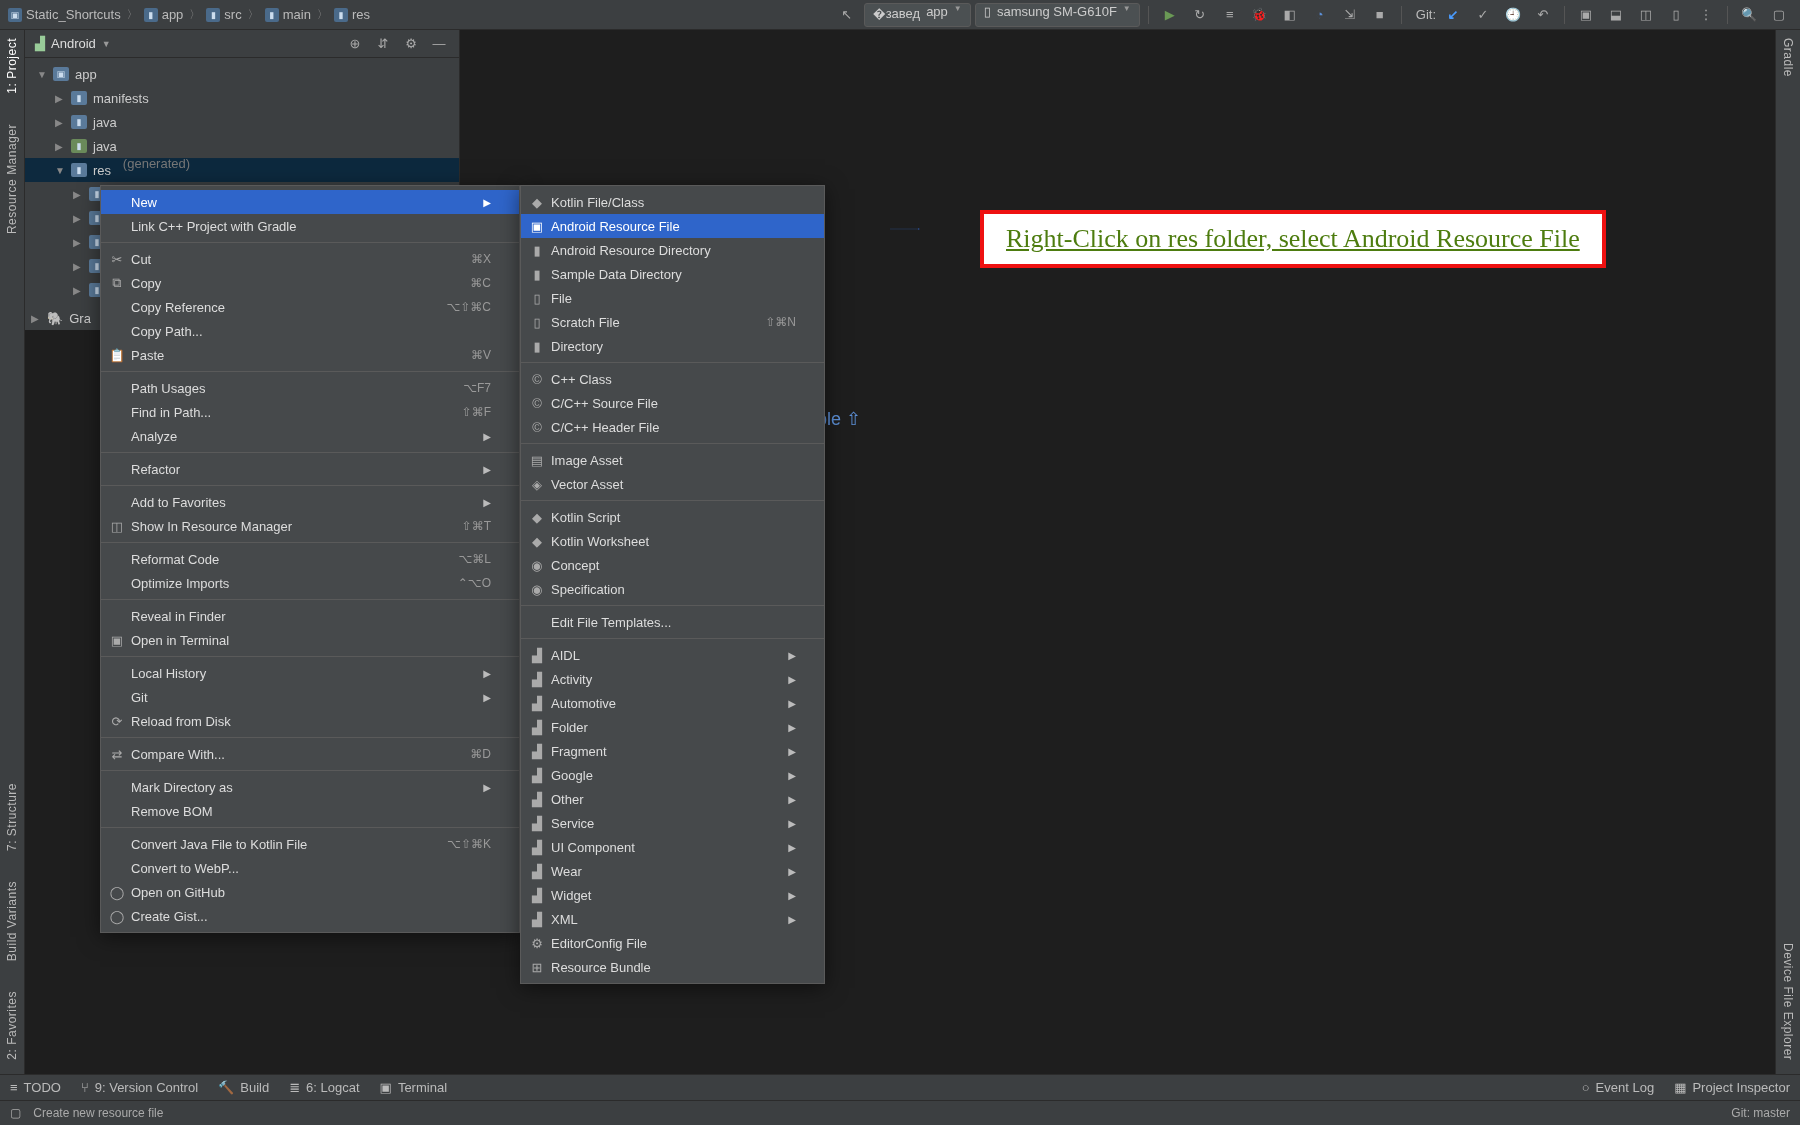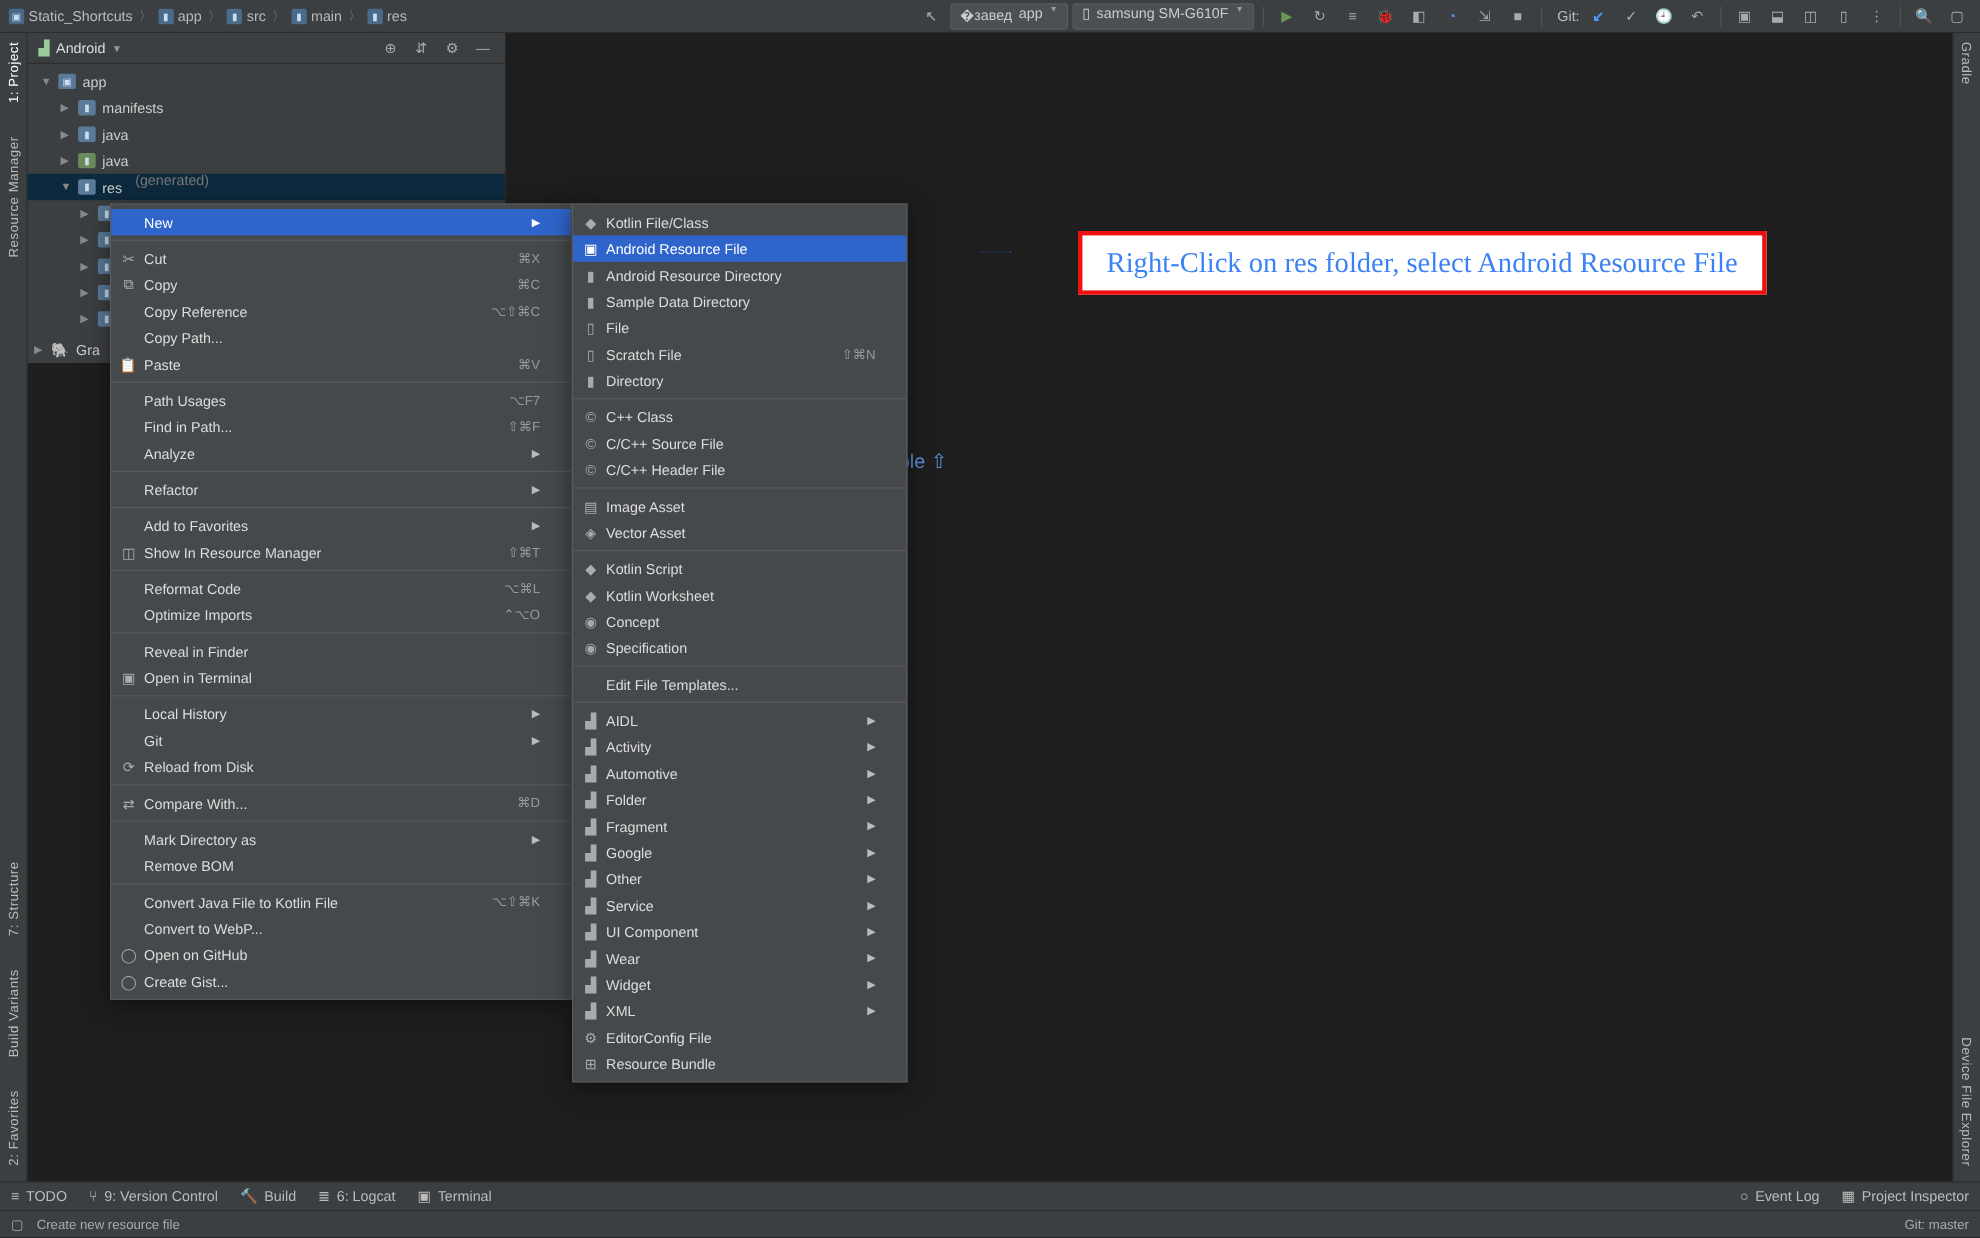--- a/index.html
+++ b/index.html
@@ -61,21 +61,21 @@
   .ctx-item .sc { margin-left: auto; color: #999; font-size: 12px; padding-left: 30px;}
   .ctx-item .sub { margin-left: auto; color: #bbb; font-size: 10px; padding-left: 30px;}
   .ctx-sep { height: 1px; background: #5a5a5a; margin: 4px 0; }
   .ctx-item.hi { background: #2f65ca; color: #fff; }
   .ctx-item.hi .sc, .ctx-item.hi .sub, .ctx-item.hi .ico { color: #fff; }
   
   #ctx1 { left: 100px; top: 185px; width: 420px; text-align: right; }
   #ctx2 { left: 520px; top: 185px; width: 305px; }
   
   
-  .callout { position: absolute; left: 980px; top: 210px; background: #fff; color: #3b82f6; border: 4px solid #e11; padding: 10px 22px; font-family: "Times New Roman", serif; font-size: 26px; white-space:nowrap;}
+  .callout { position: absolute; left: 980px; top: 210px; background: #fff; color: #4d7c0f; border: 4px solid #e11; padding: 10px 22px; font-family: "Times New Roman", serif; font-size: 26px; white-space:nowrap;text-decoration:underline;}
   .callout-arrow { position:absolute; left: 830px; top: 228px; width: 150px; height: 2px; }
   
   
   .tool-strip { position: absolute; left: 0; right: 0; bottom: 25px; height: 26px; background: #3c3f41; border-top: 1px solid #2b2b2b; display:flex; align-items:center; padding: 0 10px; gap: 20px; }
   .tool-strip .titem { color:#bbb; display:flex; align-items:center; gap:6px; }
   .tool-strip .sp { flex:1; }
   .statusbar { position: absolute; left: 0; right: 0; bottom: 0; height: 25px; background: #3c3f41; border-top: 1px solid #2b2b2b; display: flex; align-items: center; padding: 0 10px; gap: 12px; color: #aaa; font-size: 12px; }
   .statusbar .sp { flex: 1; }
 </style>
 </head>
@@ -240,20 +240,23 @@
   <div><span>es</span>&nbsp;&nbsp;<span class="k">⌘E</span></div>
   <div><span> Bar</span>&nbsp;&nbsp;<span class="k">⌘↑</span></div>
   <div><span>here to open</span></div>
 </div>
 
 <div id="ctx1" class="ctx">
   <div class="ctx-item hi">
       <span>New</span>
       <span class="sub">▶</span>
     </div>
+  <div class="ctx-item">
+      <span>Link C++ Project with Gradle</span>
+    </div>
   <div class="ctx-sep"></div>
   <div class="ctx-item">
       <span class="ico">✂</span>
       <span>Cut</span>
       <span class="sc">⌘X</span>
     </div>
   <div class="ctx-item">
       <span class="ico">⧉</span>
       <span>Copy</span>
       <span class="sc">⌘C</span>

